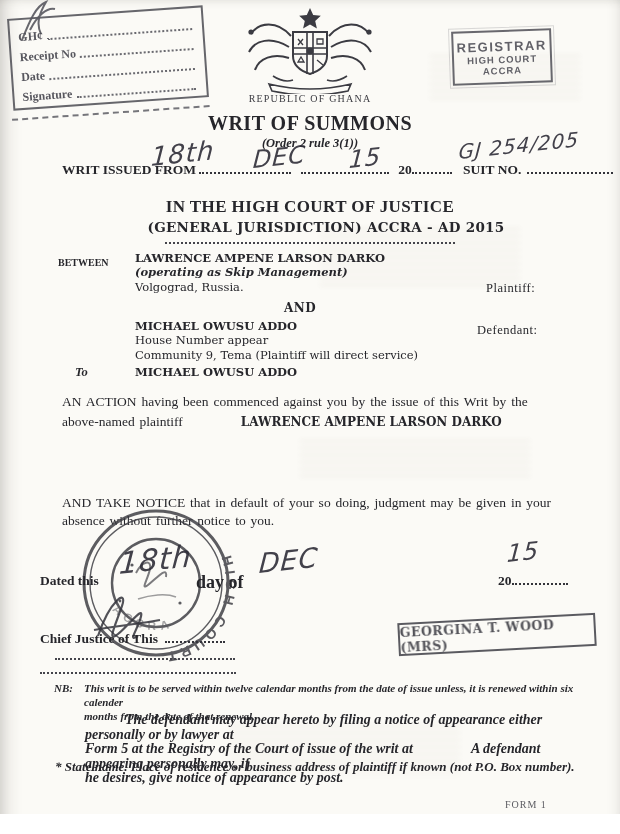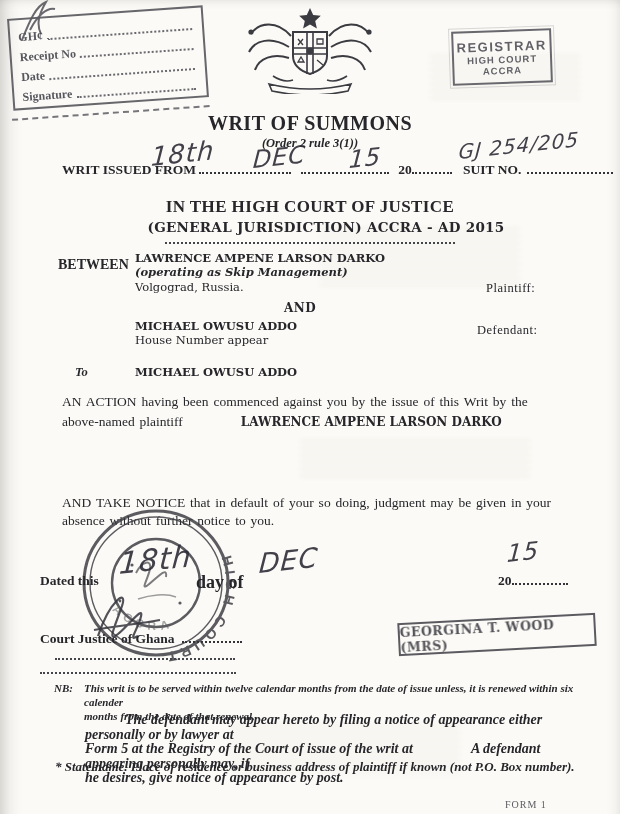--- a/index.html
+++ b/index.html
@@ -40,21 +40,21 @@
   #title-sub{left:0;top:136px;width:620px;font-size:12.5px;}
   
   #issue-line{left:62px;top:162px;width:530px;font-size:13.5px;font-weight:bold;white-space:nowrap;}
   
   #court-1{left:0;top:197px;width:620px;font-size:17px;letter-spacing:.4px;}
   #court-2{left:0;top:219px;width:620px;font-size:13.5px;letter-spacing:.3px;margin-left:16px;}
   #court-underline{left:165px;top:240px;width:290px;}
   
   .partyname{font-size:11.5px;}
   .partyline{font-size:11.5px;line-height:15px;}
-  #between-label{left:58px;top:257px;font-size:14px;}
+  #between-label{left:58px;top:257px;font-size:10px;}
   #plaintiff-block{left:135px;top:251px;width:330px;}
   #plaintiff-label{left:486px;top:281px;font-size:12.5px;letter-spacing:.5px;}
   #and-label{left:135px;top:301px;width:330px;font-size:12px;letter-spacing:.5px;}
   #defendant-block{left:135px;top:319px;width:340px;}
   #defendant-label{left:477px;top:323px;font-size:12.5px;letter-spacing:.5px;}
   #to-label{left:75px;top:365px;font-size:12.5px;}
   #to-name{left:135px;top:365px;font-size:11.5px;}
   
   .para{font-size:13.5px;line-height:20px;word-spacing:1.5px;}
   #para1{left:62px;top:392px;width:486px;}
@@ -143,20 +143,21 @@
 
       <path d="M86 30 C100 14 118 16 126 28"></path>
       <path d="M88 41 C106 30 122 34 128 46"></path>
       <path d="M88 52 C104 47 118 52 122 64"></path>
       <path d="M104 70 C98 74 90 76 84 74" stroke-width="1.6"></path>
       <circle cx="126" cy="26" r="2.6" fill="#3b3b42" stroke="none"></circle>
 
       <path d="M26 78 Q67 88 108 78 l-3 7 Q67 93 29 85 z" stroke-width="1.6"></path>
     </g>
   </svg>
+  <div id="crest-caption" class="abs serif">REPUBLIC OF GHANA</div>
 
   <div id="registrar-stamp" class="abs">
     <div class="l1">REGISTRAR</div>
     <div class="l2">HIGH COURT</div>
     <div class="l3">ACCRA</div>
   </div>
 
   <div id="title-main" class="abs center b serif">WRIT OF SUMMONS</div>
   <div id="title-sub" class="abs center b i serif">(Order 2 rule 3(1))</div>
 
@@ -182,20 +183,21 @@
   <div id="plaintiff-block" class="abs slab">
     <div class="partyname b">LAWRENCE AMPENE LARSON DARKO</div>
     <div class="partyline b i">(operating as Skip Management)</div>
     <div class="partyline">Volgograd, Russia.</div>
   </div>
   <div id="plaintiff-label" class="abs serif">Plaintiff:</div>
   <div id="and-label" class="abs center b slab">AND</div>
   <div id="defendant-block" class="abs slab">
     <div class="partyname b">MICHAEL OWUSU ADDO</div>
     <div class="partyline">House Number appear</div>
+    <div class="partyline">Community 9, Tema (Plaintiff will direct service)</div>
   </div>
   <div id="defendant-label" class="abs serif">Defendant:</div>
   <div id="to-label" class="abs b i serif">To</div>
   <div id="to-name" class="abs b slab">MICHAEL OWUSU ADDO</div>
 
   <div id="para1" class="abs para serif">
     <span>AN ACTION having been commenced against you by the issue of this Writ by the</span>
     <span>above-named plaintiff</span><span class="gap60"></span><span class="b slab inline-name">LAWRENCE AMPENE LARSON DARKO</span>
   </div>
   <div id="para3" class="abs para serif">
@@ -232,21 +234,21 @@
     <span>20</span><span class="dots" style="width:56px;"></span>
   </div>
   <span class="abs hw" style="left:118px;top:546px;font-size:30px;">18th</span>
   <span class="abs hw" style="left:258px;top:548px;font-size:27px;">DEC</span>
   <span class="abs hw" style="left:506px;top:540px;font-size:24px;">15</span>
 
   <svg class="abs" style="left:88px;top:586px;" width="84" height="64" viewBox="0 0 84 64">
     <path d="M10 50 C22 14 40 2 34 20 C28 38 18 58 30 48 C42 38 58 16 52 34 C48 46 40 56 50 50 M6 44 C26 40 52 38 72 34" fill="none" stroke="#33333b" stroke-width="2.2" opacity=".85"></path>
   </svg>
   <div id="cj-line" class="abs b serif">
-    <span>Court Justice of Ghana</span>
+    <span>Chief Justice of This</span>
     <span class="dots" style="width:60px;margin-left:4px;"></span>
   </div>
   <div id="dotrow1" class="abs dotline"></div>
   <div id="dotrow2" class="abs dotline"></div>
 
   <div id="name-stamp" class="abs">GEORGINA T. WOOD (MRS)</div>
 
   <div id="nb-block" class="abs b i serif">
     <span id="nb-label">NB:</span>
     <span id="nb-text">

